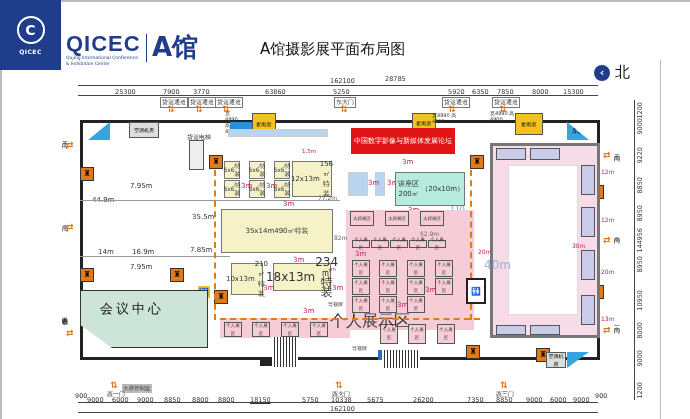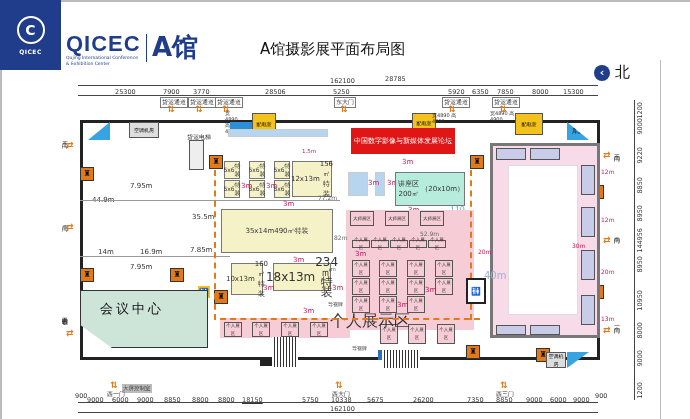--- a/index.html
+++ b/index.html
@@ -64,21 +64,21 @@
   <div class="north-icon">‹</div>
   <div class="north-label">北</div>
 </div>
 
 <div class="abs hline" style="left:78px;top:85px;width:520px;"></div>
 <div class="abs dim" style="left:330px;top:77px;">162100</div>
 <div class="abs hline" style="left:78px;top:95px;width:520px;"></div>
 <div class="abs dim" style="left:115px;top:88px;">25300</div>
 <div class="abs dim" style="left:163px;top:88px;text-align:center;">7900</div>
 <div class="abs dim" style="left:193px;top:88px;">3770</div>
-<div class="abs dim" style="left:265px;top:88px;">28506</div>
+<div class="abs dim" style="left:265px;top:88px;">63860</div>
 <div class="abs dim" style="left:333px;top:88px;">5250</div>
 <div class="abs dim" style="left:385px;top:75px;text-align:center;">28785</div>
 <div class="abs dim" style="left:448px;top:88px;">5920</div>
 <div class="abs dim" style="left:472px;top:88px;">6350</div>
 <div class="abs dim" style="left:497px;top:88px;">7850</div>
 <div class="abs dim" style="left:532px;top:88px;">8000</div>
 <div class="abs dim" style="left:563px;top:88px;">15300</div>
 
 <div class="abs gate" style="left:160px;top:97px;border:1px solid #777;padding:0 1px;">货运通道</div>
 <div class="abs gate" style="left:188px;top:97px;border:1px solid #777;padding:0 1px;">货运通道</div>
@@ -110,21 +110,21 @@
 <div class="abs blue-tile" style="left:348px;top:172px;width:20px;height:24px;"></div>
 <div class="abs blue-tile" style="left:375px;top:172px;width:10px;height:24px;"></div>
 
 <div class="abs gate" style="left:187px;top:133px;">货运电梯</div>
 <div class="abs" style="left:189px;top:140px;width:15px;height:30px;border:1px solid #555;background:#eee;"></div>
 
 <div class="abs measure" style="left:130px;top:182px;color:#333;">7.95m</div>
 <div class="abs measure" style="left:92px;top:196px;color:#333;">44.9m</div>
 <div class="abs measure" style="left:192px;top:213px;color:#333;">35.5m</div>
 <div class="abs measure" style="left:98px;top:248px;color:#333;">14m</div>
-<div class="abs measure" style="left:140px;top:248px;color:#333;">16.9m</div>
+<div class="abs measure" style="left:132px;top:248px;color:#333;">16.9m</div>
 <div class="abs measure" style="left:190px;top:246px;color:#333;">7.85m</div>
 <div class="abs measure" style="left:130px;top:263px;color:#333;">7.95m</div>
 <div class="abs hline" style="left:80px;top:256px;width:150px;background:#999;"></div>
 
 <div class="abs room ext" style="left:80px;top:167px;">♜</div>
 <div class="abs room ext" style="left:209px;top:155px;">♜</div>
 <div class="abs room ext" style="left:80px;top:268px;">♜</div>
 <div class="abs room ext" style="left:170px;top:268px;">♜</div>
 <div class="abs room ext" style="left:214px;top:290px;">♜</div>
 <div class="abs room ext" style="left:470px;top:155px;">♜</div>
@@ -180,21 +180,21 @@
     <span>35x14m</span>
     <br>
     <span>490㎡特装</span>
   </div>
 <div class="abs measure" style="left:293px;top:256px;">3m</div>
 <div class="abs note" style="left:320px;top:266px;font-size:5.5px;color:#666;">162m</div>
 
 <div class="abs room booth-y" style="left:231px;top:263px;width:32px;height:32px;font-size:7px;line-height:10px;">
     <span>10x13m</span>
     <br>
-    <span>160㎡特装</span>
+    <span>210㎡特装</span>
   </div>
 <div class="abs room booth-y" style="left:273px;top:263px;width:58px;height:28px;font-size:12px;line-height:10px;">
     <span>18x13m</span>
     <br>
     <span>234㎡特装</span>
   </div>
 <div class="abs measure" style="left:263px;top:284px;">3m</div>
 <div class="abs measure" style="left:332px;top:284px;">3m</div>
 <div class="abs gate" style="left:328px;top:301px;font-size:5px;">导视牌</div>
 
@@ -268,21 +268,21 @@
 <div class="abs" style="left:581px;top:250px;width:14px;height:30px;background:#c9cce8;border:1px solid #555;"></div>
 <div class="abs" style="left:581px;top:295px;width:14px;height:30px;background:#c9cce8;border:1px solid #555;"></div>
 <div class="abs" style="left:496px;top:325px;width:30px;height:10px;background:#c9cce8;border:1px solid #555;"></div>
 <div class="abs" style="left:530px;top:325px;width:30px;height:10px;background:#c9cce8;border:1px solid #555;"></div>
 <div class="abs measure" style="left:601px;top:168px;font-size:6px;">12m</div>
 <div class="abs measure" style="left:601px;top:216px;font-size:6px;">12m</div>
 <div class="abs measure" style="left:601px;top:268px;font-size:6px;">20m</div>
 <div class="abs measure" style="left:601px;top:315px;font-size:6px;">13m</div>
 <div class="abs measure" style="left:572px;top:242px;font-size:6px;">30m</div>
 <div class="abs measure" style="left:478px;top:248px;font-size:6px;">20m</div>
-<div class="abs note" style="left:484px;top:258px;font-size:10px;color:#9bb0d8;margin-top:12px;">40m</div>
+<div class="abs note" style="left:484px;top:258px;font-size:12px;color:#9bb0d8;">40m</div>
 
 <div class="abs gate" style="left:612px;top:150px;writing-mode:vertical-rl;">南三门</div>
 <div class="abs arrow" style="left:603px;top:150px;">⇄</div>
 <div class="abs gate" style="left:612px;top:232px;writing-mode:vertical-rl;">南二门</div>
 <div class="abs arrow" style="left:603px;top:235px;">⇄</div>
 <div class="abs gate" style="left:612px;top:322px;writing-mode:vertical-rl;">南一门</div>
 <div class="abs arrow" style="left:603px;top:325px;">⇄</div>
 
 <div class="abs vline" style="left:634px;top:100px;height:300px;"></div>
 <div class="abs dim" style="left:636px;top:102px;writing-mode:vertical-rl;transform:rotate(180deg);">1200</div>
@@ -326,21 +326,21 @@
 <div class="abs hline" style="left:78px;top:402px;width:520px;"></div>
 <div class="abs hline" style="left:78px;top:412px;width:520px;"></div>
 <div class="abs dim" style="left:330px;top:405px;">162100</div>
 <div class="abs dim" style="left:75px;top:392px;">900</div>
 <div class="abs dim" style="left:87px;top:396px;">9000</div>
 <div class="abs dim" style="left:112px;top:396px;">6000</div>
 <div class="abs dim" style="left:137px;top:396px;">9000</div>
 <div class="abs dim" style="left:164px;top:396px;">8850</div>
 <div class="abs dim" style="left:192px;top:396px;">8800</div>
 <div class="abs dim" style="left:218px;top:396px;">8800</div>
-<div class="abs dim" style="left:242px;top:396px;text-decoration:underline;">18150</div>
+<div class="abs dim" style="left:250px;top:396px;text-decoration:underline;">18150</div>
 <div class="abs dim" style="left:302px;top:396px;">5750</div>
 <div class="abs dim" style="left:331px;top:396px;">10338</div>
 <div class="abs dim" style="left:367px;top:396px;">5675</div>
 <div class="abs dim" style="left:413px;top:396px;">26200</div>
 <div class="abs dim" style="left:467px;top:396px;">7350</div>
 <div class="abs dim" style="left:496px;top:396px;">8850</div>
 <div class="abs dim" style="left:526px;top:396px;">9000</div>
 <div class="abs dim" style="left:550px;top:396px;">6000</div>
 <div class="abs dim" style="left:573px;top:396px;">9000</div>
 <div class="abs dim" style="left:595px;top:392px;">900</div>

